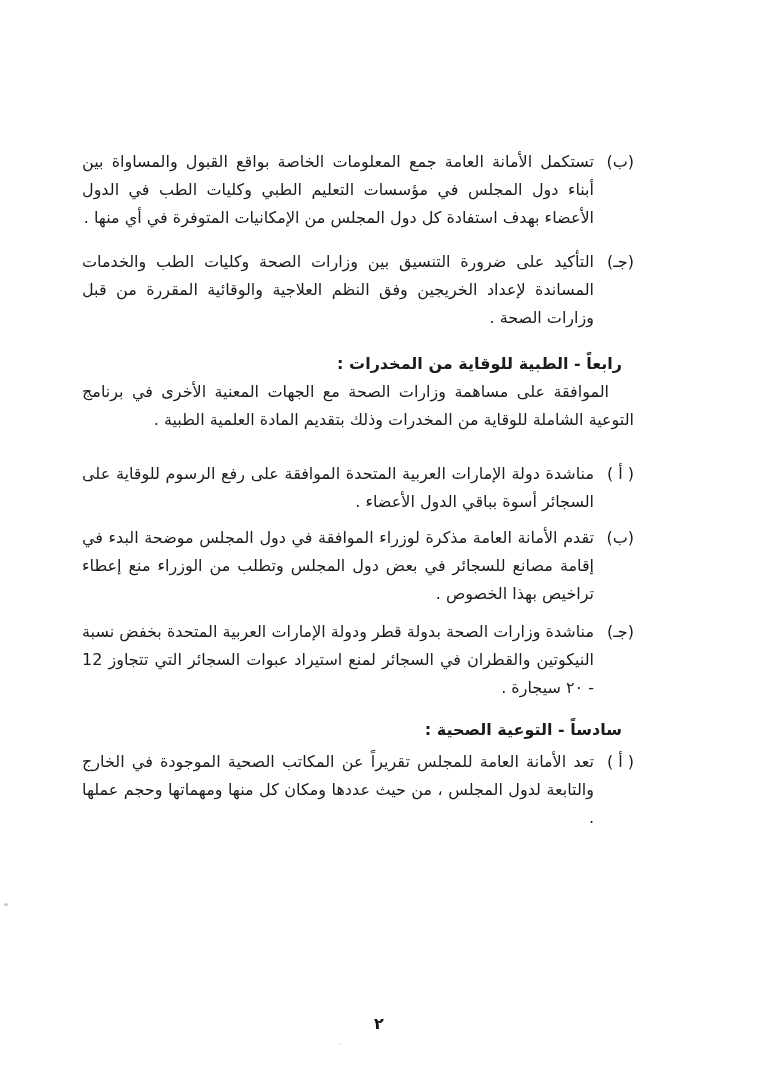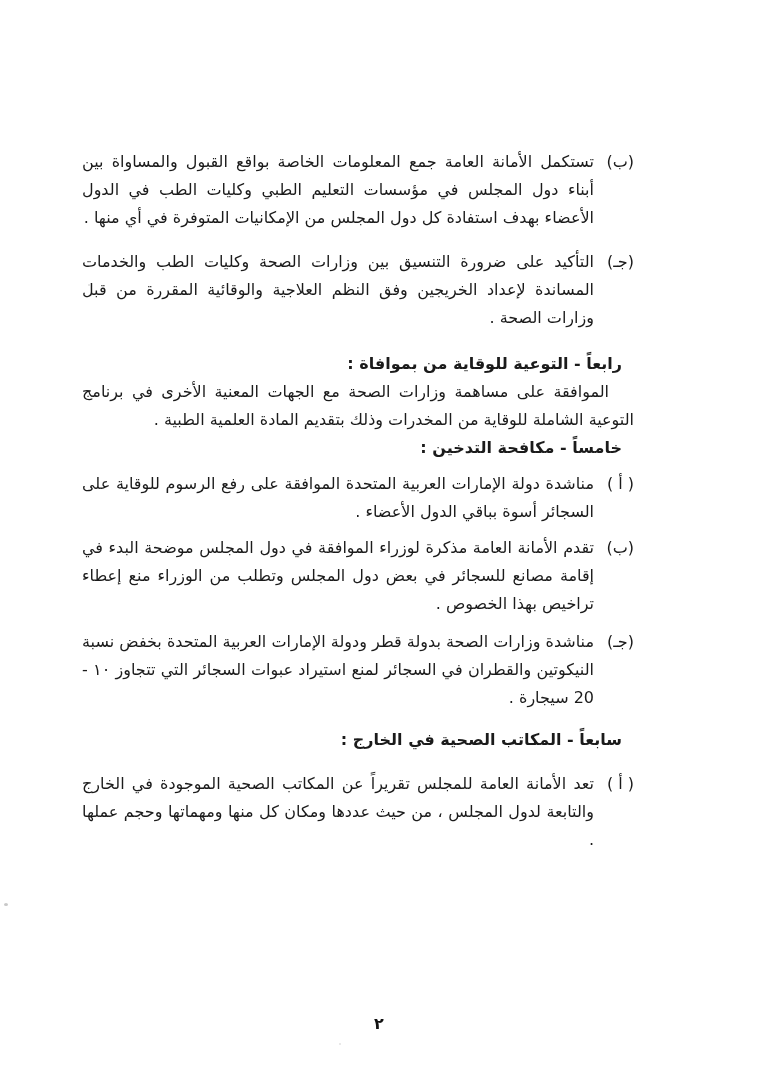--- a/index.html
+++ b/index.html
@@ -46,21 +46,21 @@
     text-align:justify;
   }
   
   .mb0{margin-bottom:0;}
   .mb4{margin-bottom:4px;}
   .mb8{margin-bottom:8px;}
   .mb10{margin-bottom:10px;}
   .mb14{margin-bottom:14px;}
   .mb16{margin-bottom:16px;}
   .mb18{margin-bottom:18px;}
-  .mb26{}
+  .mb26{margin-bottom:26px;}
   .page-number{
     position:absolute;
     top:1014px;left:0;right:0;
     text-align:center;
     font-size:16px;
     font-weight:bold;
     color:#111;
   }
   .speck{
     position:absolute;
@@ -82,44 +82,43 @@
     <div class="block list-item mb16">
       <span class="marker">(ب)</span>
       <span class="item-text">تستكمل الأمانة العامة جمع المعلومات الخاصة بواقع القبول والمساواة بين أبناء دول المجلس في مؤسسات التعليم الطبي وكليات الطب في الدول الأعضاء بهدف استفادة كل دول المجلس من الإمكانيات المتوفرة في أي منها .</span>
     </div>
 
     <div class="block list-item mb18">
       <span class="marker">(جـ)</span>
       <span class="item-text">التأكيد على ضرورة التنسيق بين وزارات الصحة وكليات الطب والخدمات المساندة لإعداد الخريجين وفق النظم العلاجية والوقائية المقررة من قبل وزارات الصحة .</span>
     </div>
 
-    <div class="block heading mb0">رابعاً - التوعية للوقاية من بموافاة :</div>
+    <div class="block heading mb0">رابعاً - الطبية للوقاية من المخدرات :</div>
 
     <div class="block paragraph mb26">الموافقة على مساهمة وزارات الصحة مع الجهات المعنية الأخرى في برنامج التوعية الشاملة للوقاية من المخدرات وذلك بتقديم المادة العلمية الطبية .</div>
 
-    <div class="block heading mb8">خامساً - مكافحة التدخين :</div>
 
     <div class="block list-item mb8">
       <span class="marker">( أ )</span>
       <span class="item-text">مناشدة دولة الإمارات العربية المتحدة الموافقة على رفع الرسوم للوقاية على السجائر أسوة بباقي الدول الأعضاء .</span>
     </div>
 
     <div class="block list-item mb10">
       <span class="marker">(ب)</span>
       <span class="item-text">تقدم الأمانة العامة مذكرة لوزراء الموافقة في دول المجلس موضحة البدء في إقامة مصانع للسجائر في بعض دول المجلس وتطلب من الوزراء منع إعطاء تراخيص بهذا الخصوص .</span>
     </div>
 
     <div class="block list-item mb14">
       <span class="marker">(جـ)</span>
-      <span class="item-text">مناشدة وزارات الصحة بدولة قطر ودولة الإمارات العربية المتحدة بخفض نسبة النيكوتين والقطران في السجائر لمنع استيراد عبوات السجائر التي تتجاوز ١٠ - 20 سيجارة .</span>
+      <span class="item-text">مناشدة وزارات الصحة بدولة قطر ودولة الإمارات العربية المتحدة بخفض نسبة النيكوتين والقطران في السجائر لمنع استيراد عبوات السجائر التي تتجاوز 12 - ٢٠ سيجارة .</span>
     </div>
 
+    <div class="block heading mb4">سادساً - التوعية الصحية :</div>
 
 
-    <div class="block heading mb16">سابعاً - المكاتب الصحية في الخارج :</div>
 
     <div class="block list-item mb0">
       <span class="marker">( أ )</span>
       <span class="item-text">تعد الأمانة العامة للمجلس تقريراً عن المكاتب الصحية الموجودة في الخارج والتابعة لدول المجلس ، من حيث عددها ومكان كل منها ومهماتها وحجم عملها .</span>
     </div>
 
   </div>
 
   <div class="page-number">٢</div>
 

